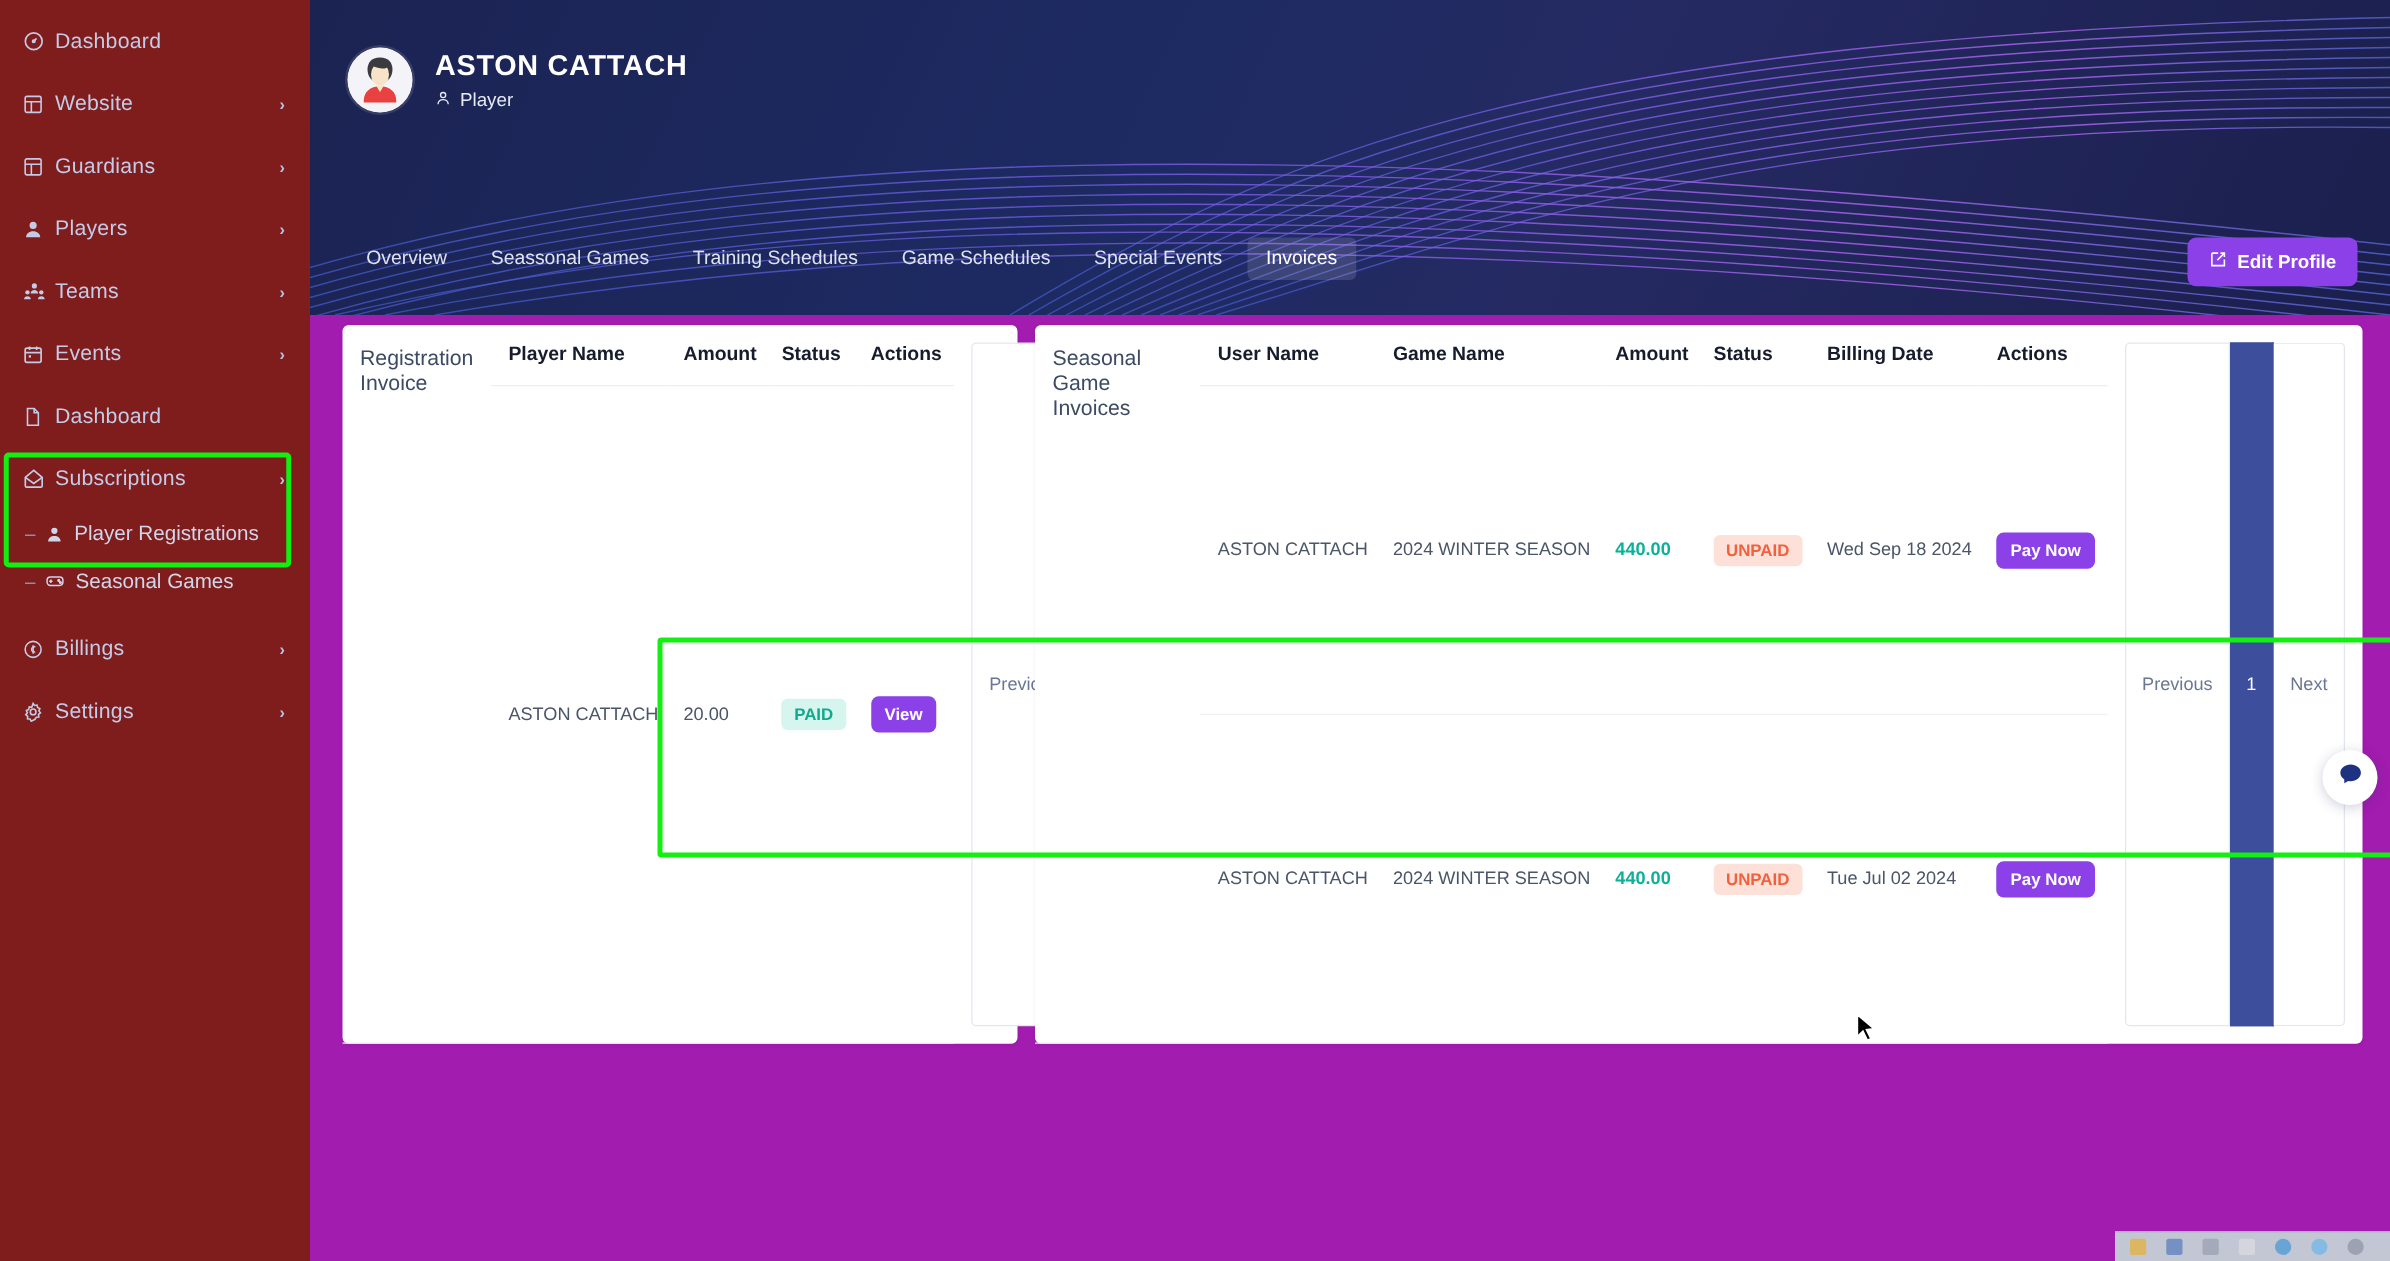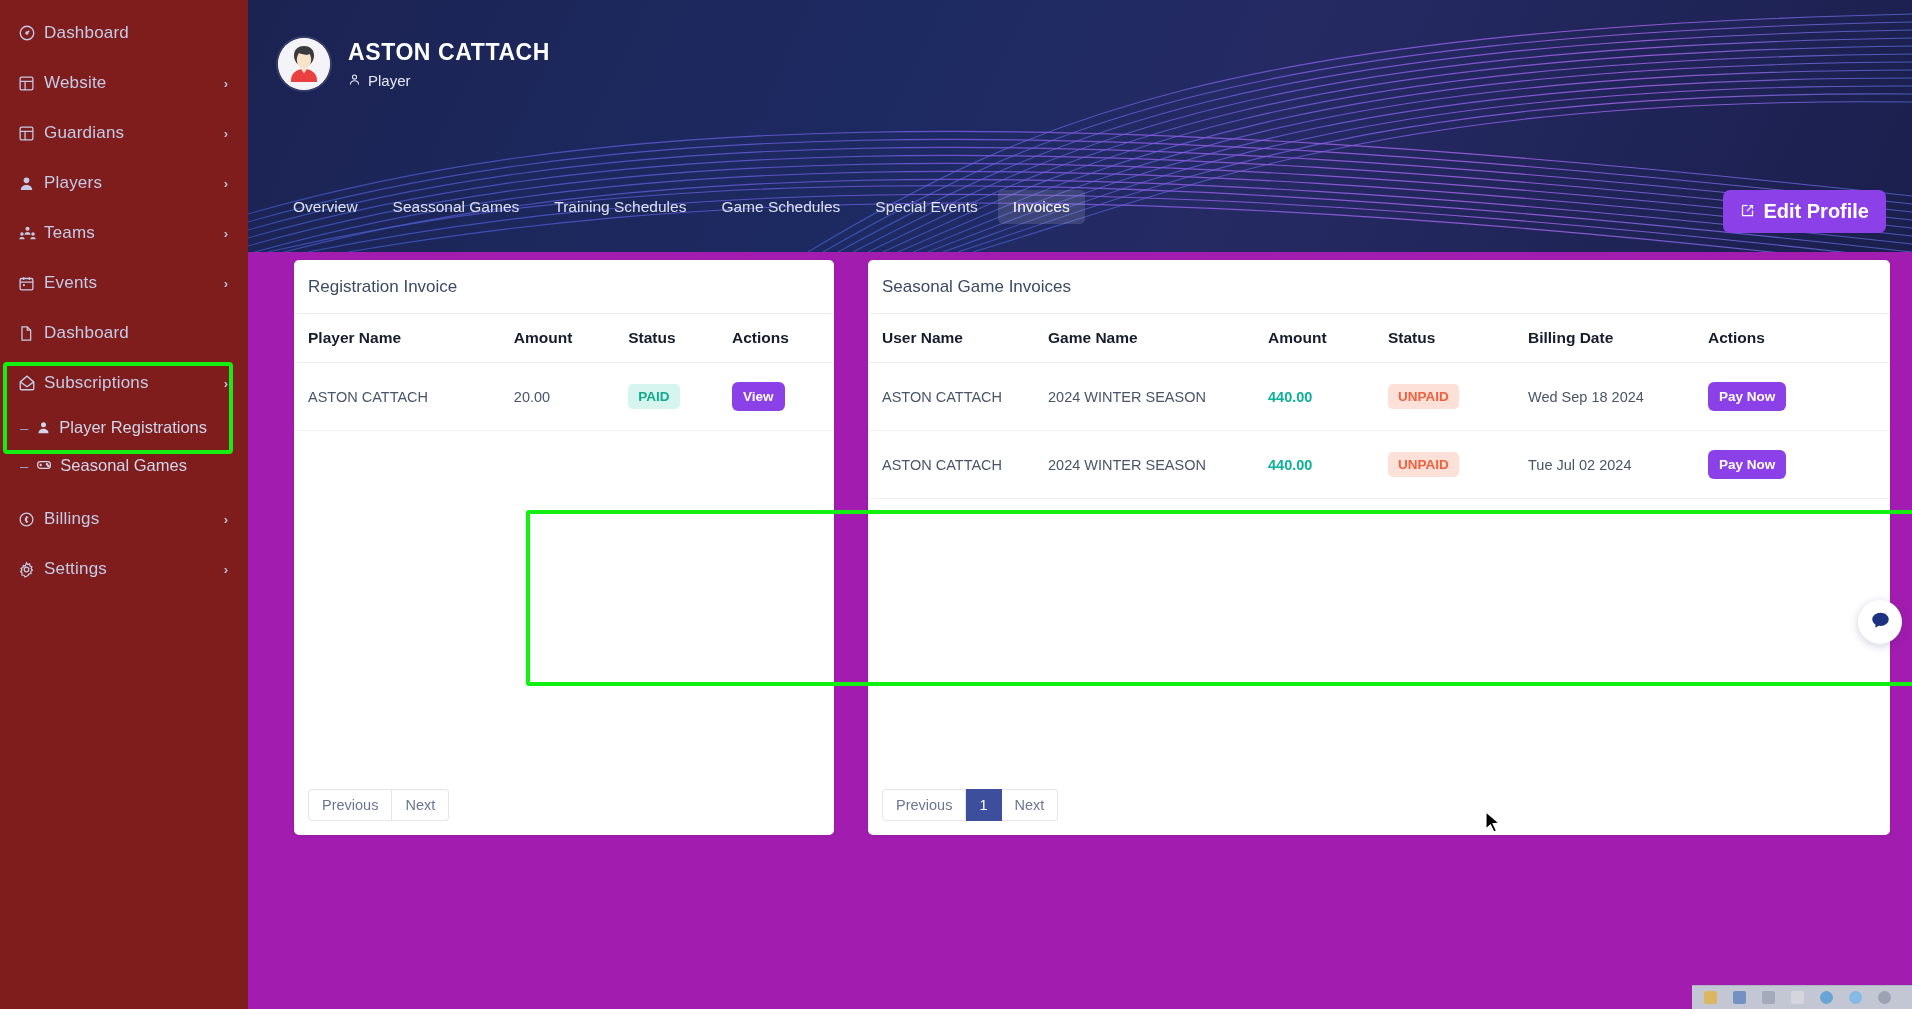--- a/index.html
+++ b/index.html
@@ -68,30 +68,30 @@
   .tab {
     color: #dfe2f0; font-size: 15.5px; padding: 8px 15px;
     border-radius: 5px; cursor: pointer; white-space: nowrap;
   }
   .tab.active { background: rgba(255,255,255,.13); color: #ffffff; }
 
   .edit-btn {
     position: absolute; right: 26px; top: 190px; z-index: 3;
     display: flex; align-items: center; gap: 8px;
     background: #8b40e8; color: #fff; border: none;
-    font-size: 20px; font-family: inherit; font-weight: 600;
+    font-size: 15px; font-family: inherit; font-weight: 600;
     padding: 10px 17px; border-radius: 7px; cursor: pointer;
   }
 
   
   .content { display: flex; gap: 14px; padding: 8px 22px 0 26px; position: relative; }
   .card {
     background: #fff; border-radius: 5px;
     box-shadow: 0 1px 3px rgba(20,30,80,.08);
-    display: flex; flex-direction: column; margin-left: 20px;
+    display: flex; 
   }
   .card.left { width: 540px; height: 575px; }
   .card.right { flex: 1; height: 575px; }
 
   .card-title { font-size: 17px; color: #3c4a63; padding: 17px 14px 16px 14px; border-bottom: 1px solid #eceef3; }
 
   table { width: 100%; border-collapse: collapse; }
   th {
     text-align: left; font-size: 15.5px; color: #161c2d; font-weight: 700;
     padding: 15px 10px; border-bottom: 1px solid #eceef3; white-space: nowrap;

